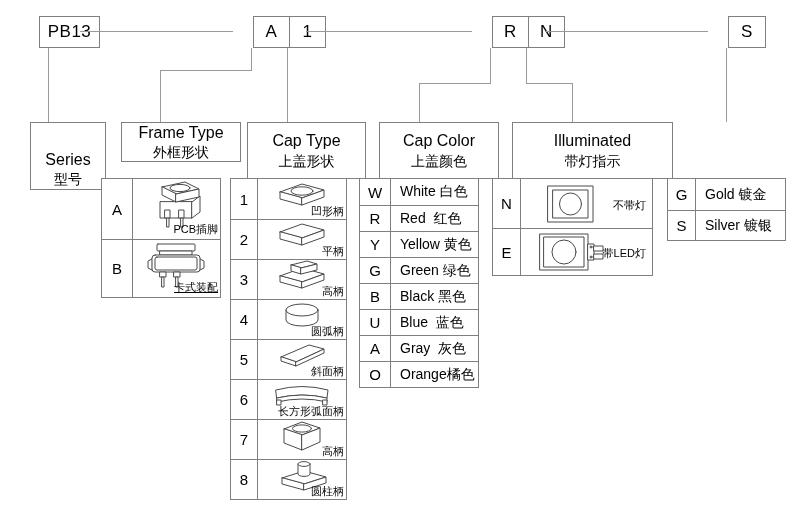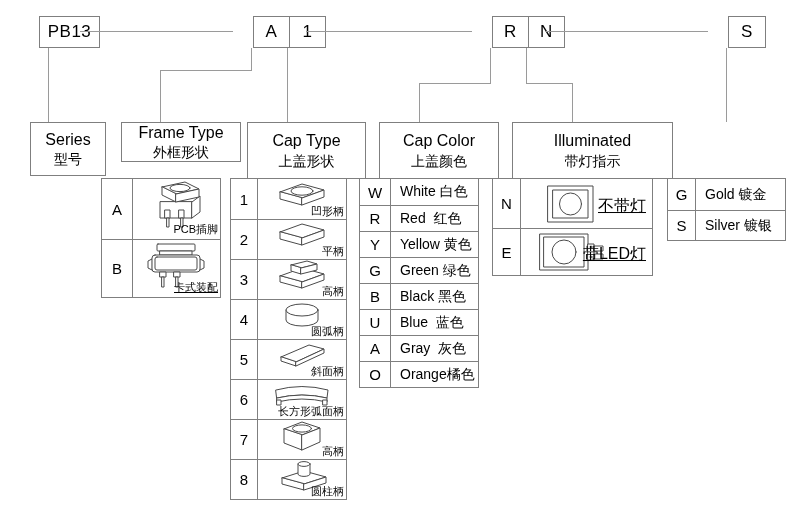--- a/index.html
+++ b/index.html
@@ -17,21 +17,21 @@
   .h-en{font-size:16px;}
   .h-zh{font-size:14px;}
   .tbl{position:absolute;border:1px solid #7f7f7f;background:#fff;box-sizing:content-box;}
   .trow{display:flex;box-sizing:border-box;}
   .trow + .trow{border-top:1px solid #7f7f7f;}
   .tcode{display:flex;align-items:center;justify-content:center;
          border-right:1px solid #7f7f7f;font-size:15px;box-sizing:border-box;}
   .tcell{flex:1;position:relative;display:flex;align-items:center;justify-content:center;}
   .ttext{flex:1;display:flex;align-items:center;padding-left:9px;font-size:14px;white-space:pre;}
   .mini-label{position:absolute;right:2px;bottom:0px;font-size:11px;white-space:nowrap;}
-  .mid-label{position:absolute;right:6px;top:50%;transform:translateY(-38%);font-size:16px;white-space:nowrap;text-decoration:underline;}
+  .mid-label{position:absolute;right:6px;top:50%;transform:translateY(-38%);font-size:11px;white-space:nowrap;}
   .icon-wrap{display:flex;align-items:center;justify-content:center;}
   svg{display:block;}
   svg *{stroke:#4a4a4a;fill:#fff;stroke-width:1;stroke-linejoin:round;stroke-linecap:round;}
 </style>
 </head>
 <body>
 
 <div id="canvas">
 
   <div class="box codebox" style="left:19px;top:16px;width:61px;height:32px;">
@@ -67,21 +67,21 @@
   <div class="vline" style="left:490px;top:48px;height:35px;"></div>
   <div class="hline" style="left:419px;top:83px;width:72px;"></div>
   <div class="vline" style="left:419px;top:83px;height:39px;"></div>
 
   <div class="vline" style="left:526px;top:48px;height:35px;"></div>
   <div class="hline" style="left:526px;top:83px;width:46px;"></div>
   <div class="vline" style="left:572px;top:83px;height:39px;"></div>
 
   <div class="vline" style="left:726px;top:48px;height:74px;"></div>
 
-  <div class="box header" style="left:10px;top:122px;width:76px;height:54px;">
+  <div class="box header" style="left:10px;top:122px;width:76px;height:68px;justify-content:flex-end;">
     <span class="h-en">Series</span>
     <span class="h-zh">型号</span>
   </div>
 
   <div class="box header" style="left:101px;top:122px;width:120px;height:40px;">
     <span class="h-en">Frame Type</span>
     <span class="h-zh">外框形状</span>
   </div>
 
   <div class="box header" style="left:227px;top:122px;width:119px;height:57px;">

